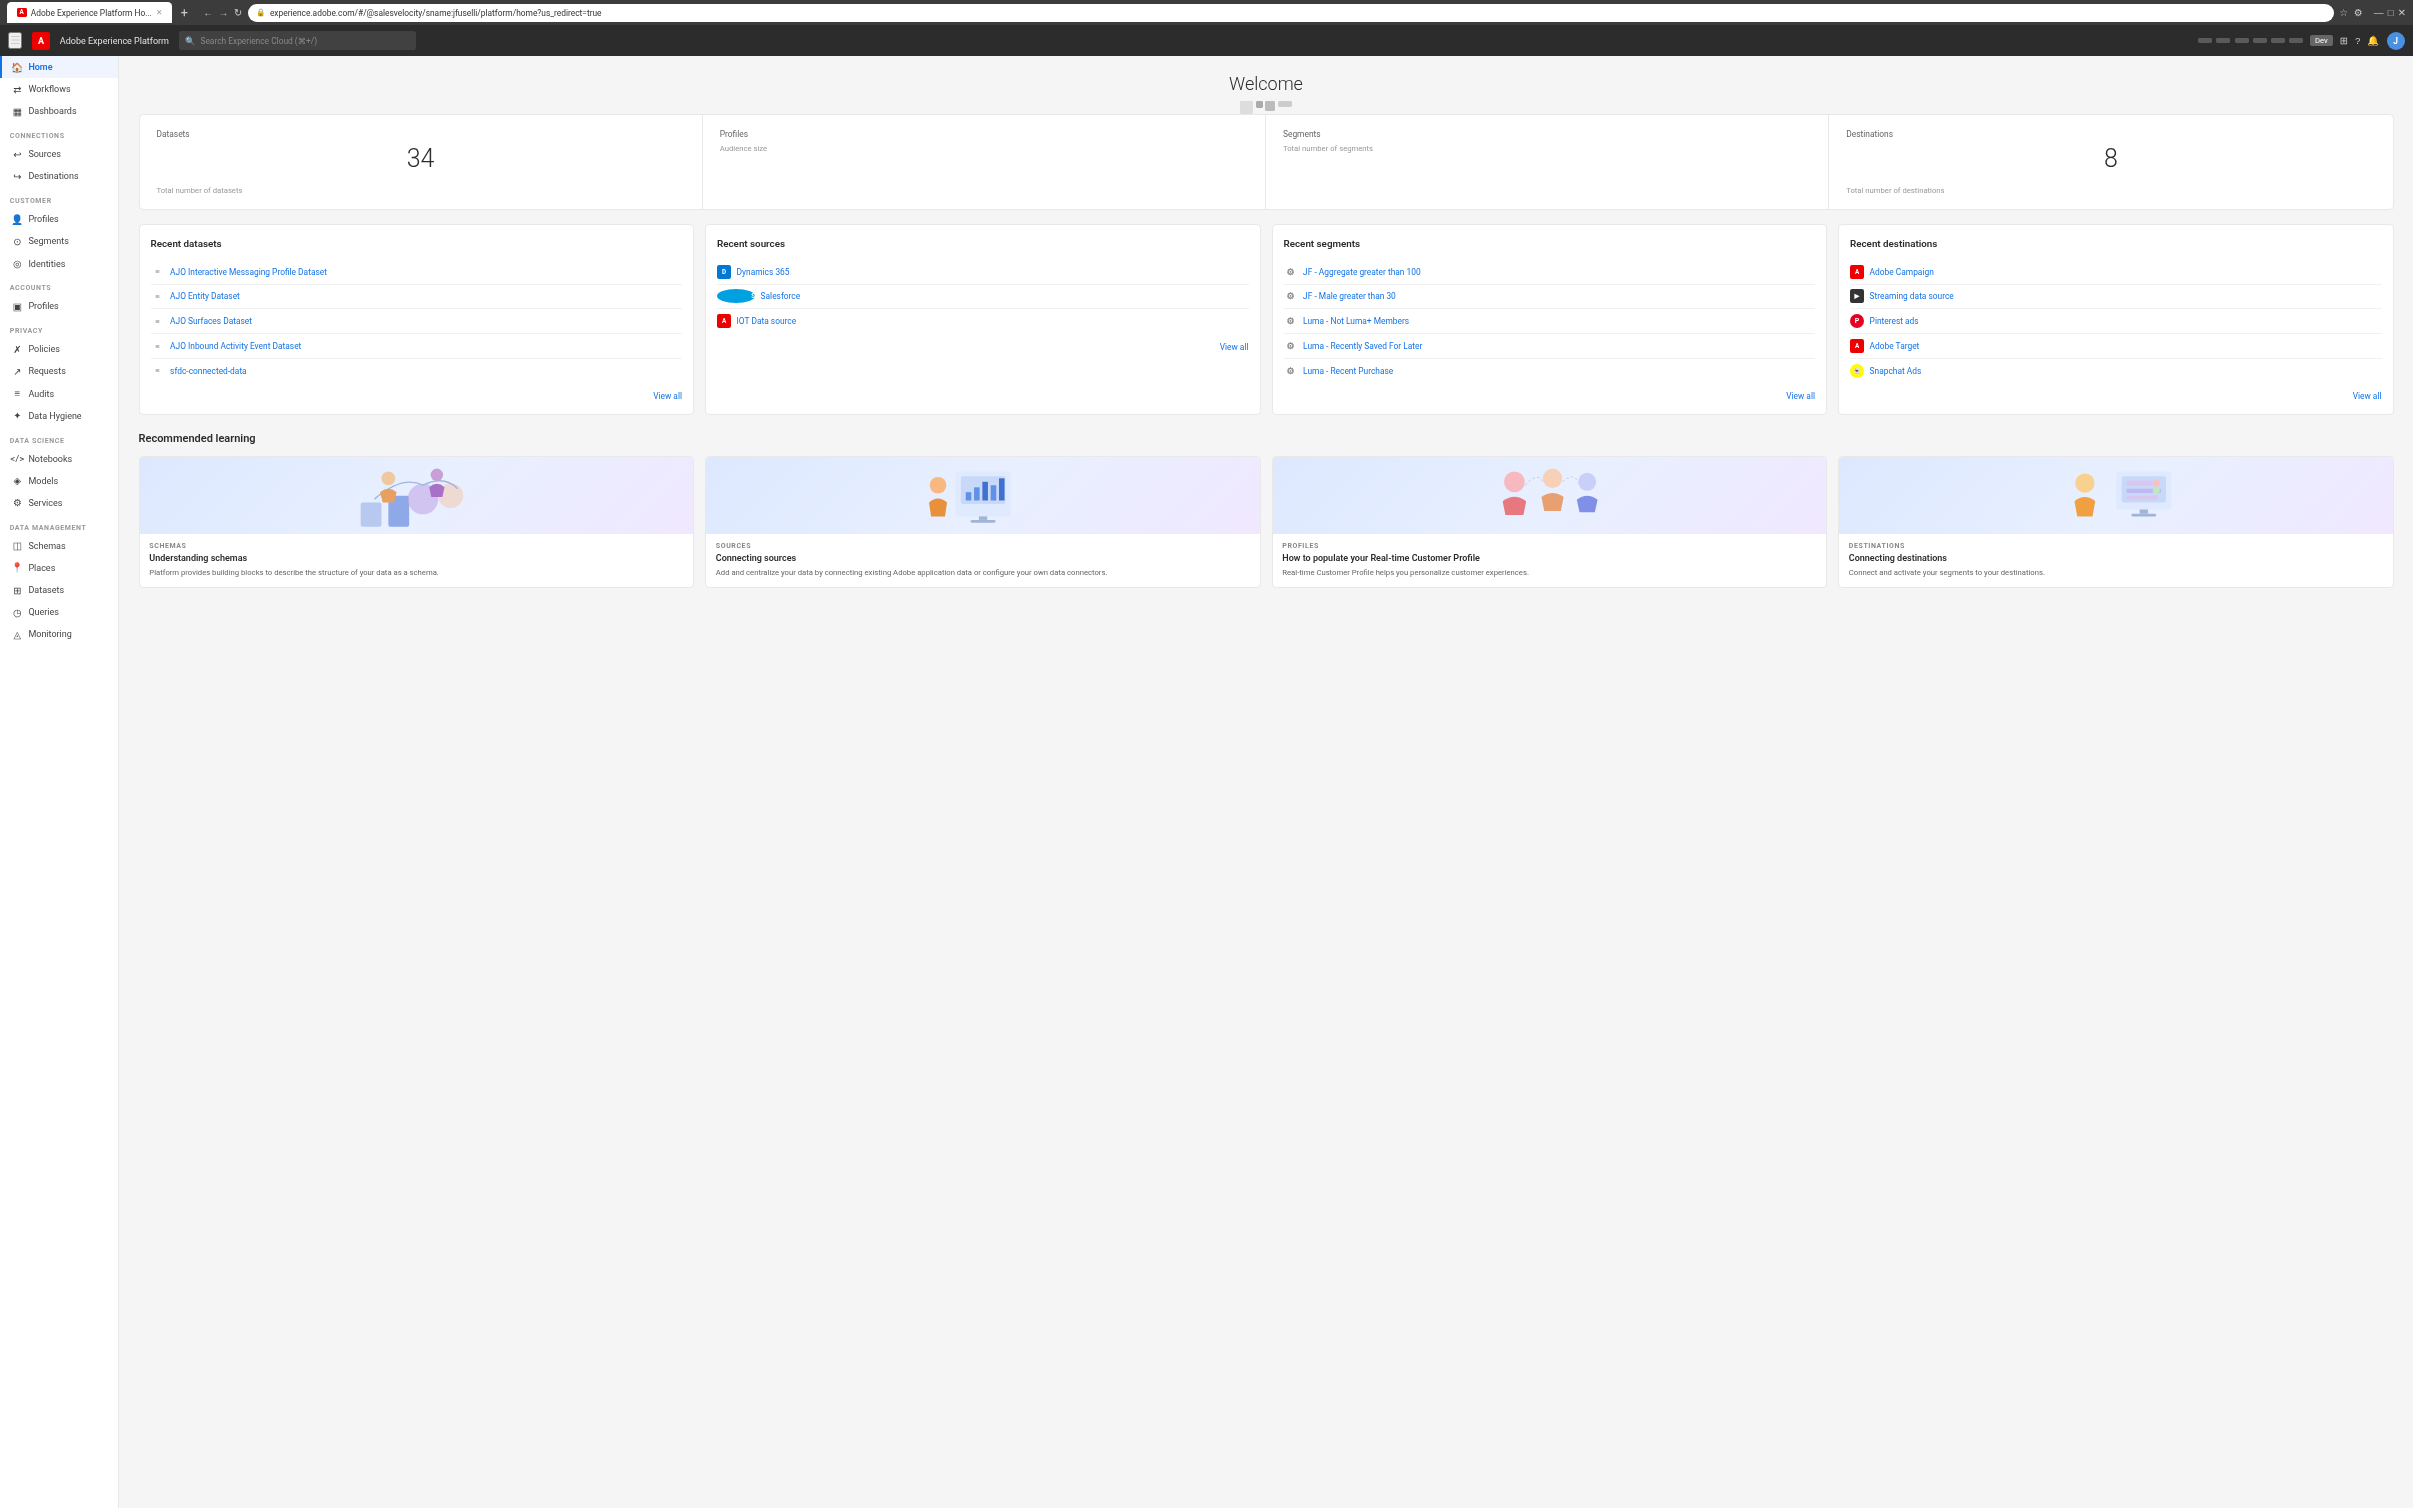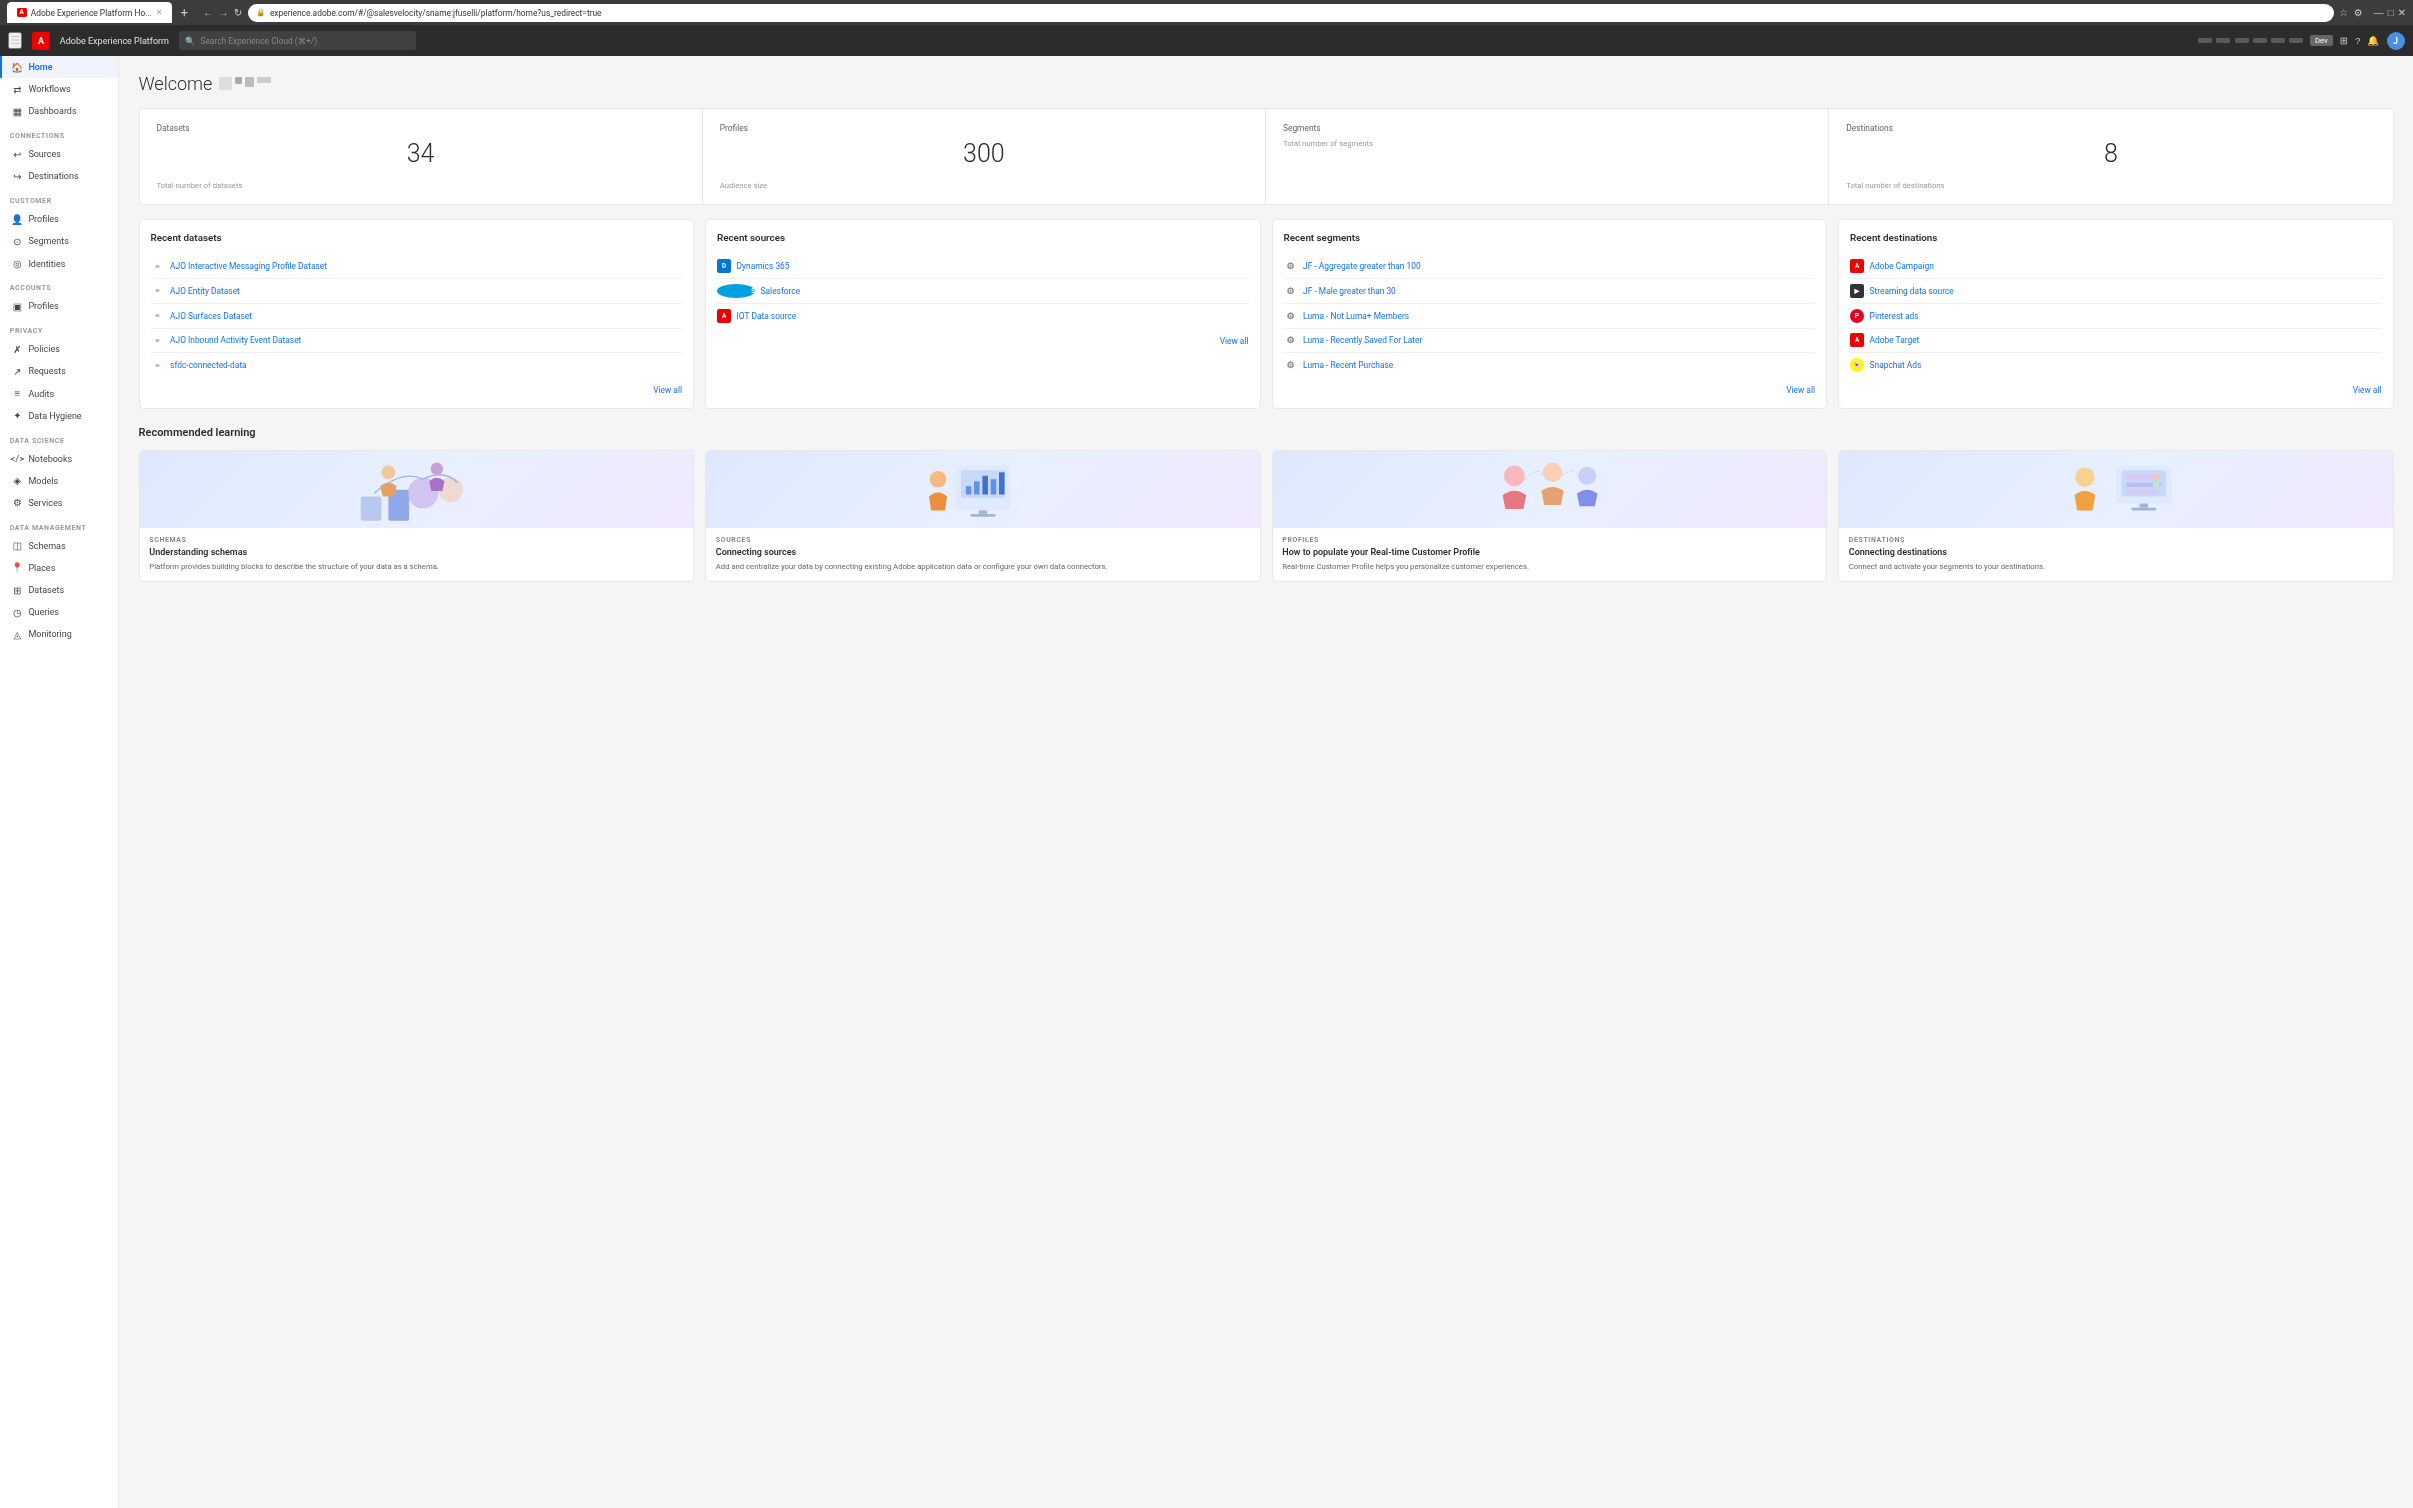--- a/index.html
+++ b/index.html
@@ -32,21 +32,21 @@
     .sidebar-section-label { font-size: 7px; font-weight: 700; color: #999; padding: 9.8px 9.8px 2.8px; letter-spacing: 0.6px; text-transform: uppercase; }
     .sidebar-item { display: flex; align-items: center; gap: 5.6px; padding: 5.6px 9.8px; color: #444; cursor: pointer; border-left: 2.1px solid transparent; }
     .sidebar-item.active { background: #f0f4ff; border-left-color: #1473e6; color: #1473e6; font-weight: 600; }
     .sidebar-icon { width: 11px; height: 11px; display: flex; align-items: center; justify-content: center; color: inherit; font-size: 9.8px; flex-shrink: 0; }
     .sidebar-label { font-size: 9px; }
 
     
     .main-content { flex: 1; overflow-y: auto; padding: 17px 19.5px; background: #f5f5f5; }
 
     
-    .welcome-header { font-size: 18px; font-weight: 300; color: #2c2c2c; margin-bottom: 14px; display: flex; align-items: center; gap: 7px; }
+    .welcome-header { font-size: 18px; font-weight: 300; color: #2c2c2c; display: flex; align-items: center; gap: 7px; flex-direction: column; }
     .welcome-dots { display: flex; gap: 2.8px; }
     .welcome-dot { width: 12.6px; height: 12.6px; background: #ccc; border-radius: 1.4px; }
 
     
     .stats-row { display: grid; grid-template-columns: repeat(4, 1fr); gap: 0; background: #fff; border: 0.7px solid #e8e8e8; border-radius: 4.2px; margin-bottom: 14px; overflow: hidden; }
     .stat-card { padding: 14px 17px; border-right: 0.7px solid #e8e8e8; }
     .stat-card:last-child { border-right: none; }
     .stat-label { font-size: 8.4px; color: #666; margin-bottom: 5.6px; }
     .stat-value { font-size: 25px; font-weight: 300; color: #2c2c2c; margin-bottom: 13px; text-align: center; }
     .stat-sub { font-size: 7.7px; color: #999; }
@@ -252,21 +252,20 @@
     </div>
 
     <div class="stats-row">
       <div class="stat-card">
         <div class="stat-label">Datasets</div>
         <div class="stat-value">34</div>
         <div class="stat-sub">Total number of datasets</div>
       </div>
       <div class="stat-card">
         <div class="stat-label">Profiles</div>
-        <div class="stat-value">300</div>
         <div class="stat-sub">Audience size</div>
       </div>
       <div class="stat-card">
         <div class="stat-label">Segments</div>
         <div class="stat-sub">Total number of segments</div>
       </div>
       <div class="stat-card">
         <div class="stat-label">Destinations</div>
         <div class="stat-value">8</div>
         <div class="stat-sub">Total number of destinations</div>

